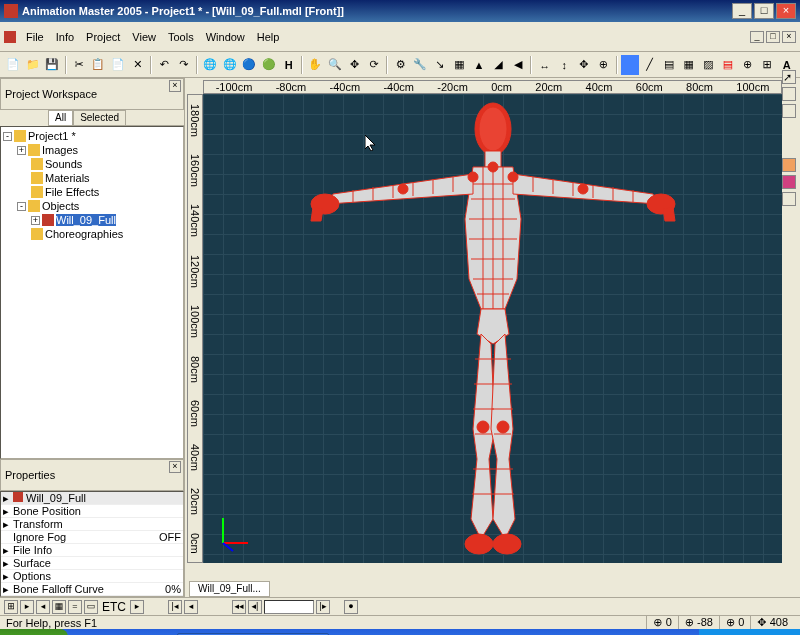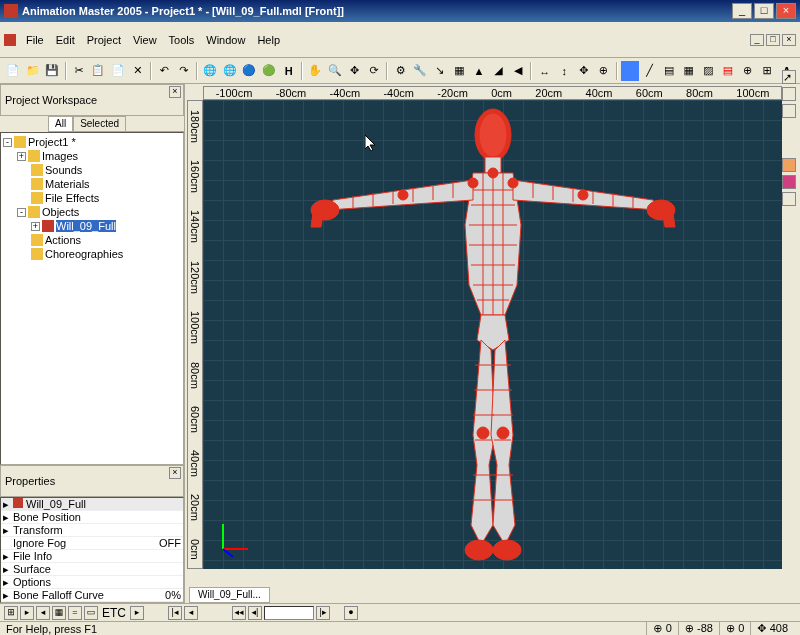--- a/index.html
+++ b/index.html
@@ -2,21 +2,21 @@
 <html><head>
 <meta charset="utf-8">
 <style>
 * { box-sizing: border-box; margin: 0; padding: 0; font-family: Tahoma, sans-serif; font-size: 11px; }
 body { width: 800px; height: 635px; background: #ece9d8; overflow: hidden; position: relative; }
 .titlebar { height: 22px; background: linear-gradient(#0a246a, #3a6ea5); color: #fff; display: flex; align-items: center; padding: 0 4px; }
 .titlebar .icon { width: 14px; height: 14px; background: #c0392b; margin-right: 4px; }
 .titlebar .title { flex: 1; font-weight: bold; }
 .winbtn { width: 20px; height: 16px; background: #ece9d8; border: 1px solid #888; margin-left: 2px; text-align: center; line-height: 12px; color: #000; }
 .winbtn.close { background: #e74c3c; color: #fff; }
-.menubar { height: 36px; background: #ece9d8; display: flex; align-items: center; padding: 0 4px; border-bottom: 1px solid #aca899; }
+.menubar { height: 30px; background: #ece9d8; display: flex; align-items: center; padding: 0 4px; border-bottom: 1px solid #aca899; }
 .menubar span { padding: 2px 6px; }
 .mdibtns { margin-left: auto; display: flex; }
 .mdibtns div { width: 14px; height: 12px; border: 1px solid #888; background: #ece9d8; margin-left: 2px; text-align: center; line-height: 9px; font-size: 9px; }
 .toolbar { height: 26px; background: #ece9d8; display: flex; align-items: center; padding: 2px 4px; border-bottom: 1px solid #aca899; gap: 1px; }
 .tbtn { width: 20px; height: 20px; border: 1px solid transparent; display: flex; align-items: center; justify-content: center; }
 .tsep { width: 2px; height: 18px; border-left: 1px solid #aca899; border-right: 1px solid #fff; margin: 0 2px; }
 .content { display: flex; height: 519px; }
 .leftpanel { width: 185px; display: flex; flex-direction: column; background: #ece9d8; border-right: 1px solid #aca899; }
 .panelhdr { height: 32px; background: #ece9d8; border: 1px solid #aca899; display: flex; align-items: center; padding: 0 4px; font-size: 10px; position: relative; }
 .panelhdr .xbtn { position: absolute; right: 2px; top: 1px; width: 12px; height: 12px; border: 1px solid #888; text-align: center; line-height: 9px; font-size: 9px; }
@@ -64,21 +64,21 @@
   <div class="icon"></div>
   <div class="title">Animation Master 2005 - Project1 * - [Will_09_Full.mdl [Front]]</div>
   <div class="winbtn">_</div>
   <div class="winbtn">□</div>
   <div class="winbtn close">×</div>
 </div>
 
 <div class="menubar">
   <div class="icon" style="width:12px;height:12px;background:#c0392b;margin-right:4px"></div>
   <span>File</span>
-  <span>Edit</span>
+  <span>Info</span>
   <span>Project</span>
   <span>View</span>
   <span>Tools</span>
   <span>Window</span>
   <span>Help</span>
   <div class="mdibtns">
     <div>_</div>
     <div>□</div>
     <div>×</div>
   </div>
@@ -171,24 +171,20 @@
         </div>
       <div class="treeitem" style="padding-left:14px">
           <span class="exp">-</span>
           <span class="ticon"></span>
           <span class="label">Objects</span>
         </div>
       <div class="treeitem selected" style="padding-left:28px">
           <span class="exp">+</span>
           <span class="ticon" style="background:#c0392b"></span>
           <span class="label">Will_09_Full</span>
-        </div>
-      <div class="treeitem" style="padding-left:28px">
-          <span class="ticon"></span>
-          <span class="label">Actions</span>
         </div>
       <div class="treeitem" style="padding-left:28px">
           <span class="ticon"></span>
           <span class="label">Choreographies</span>
         </div>
     </div>
     <div class="props">
       <div class="panelhdr">
         <span>Properties</span>
         <div class="xbtn">×</div>

